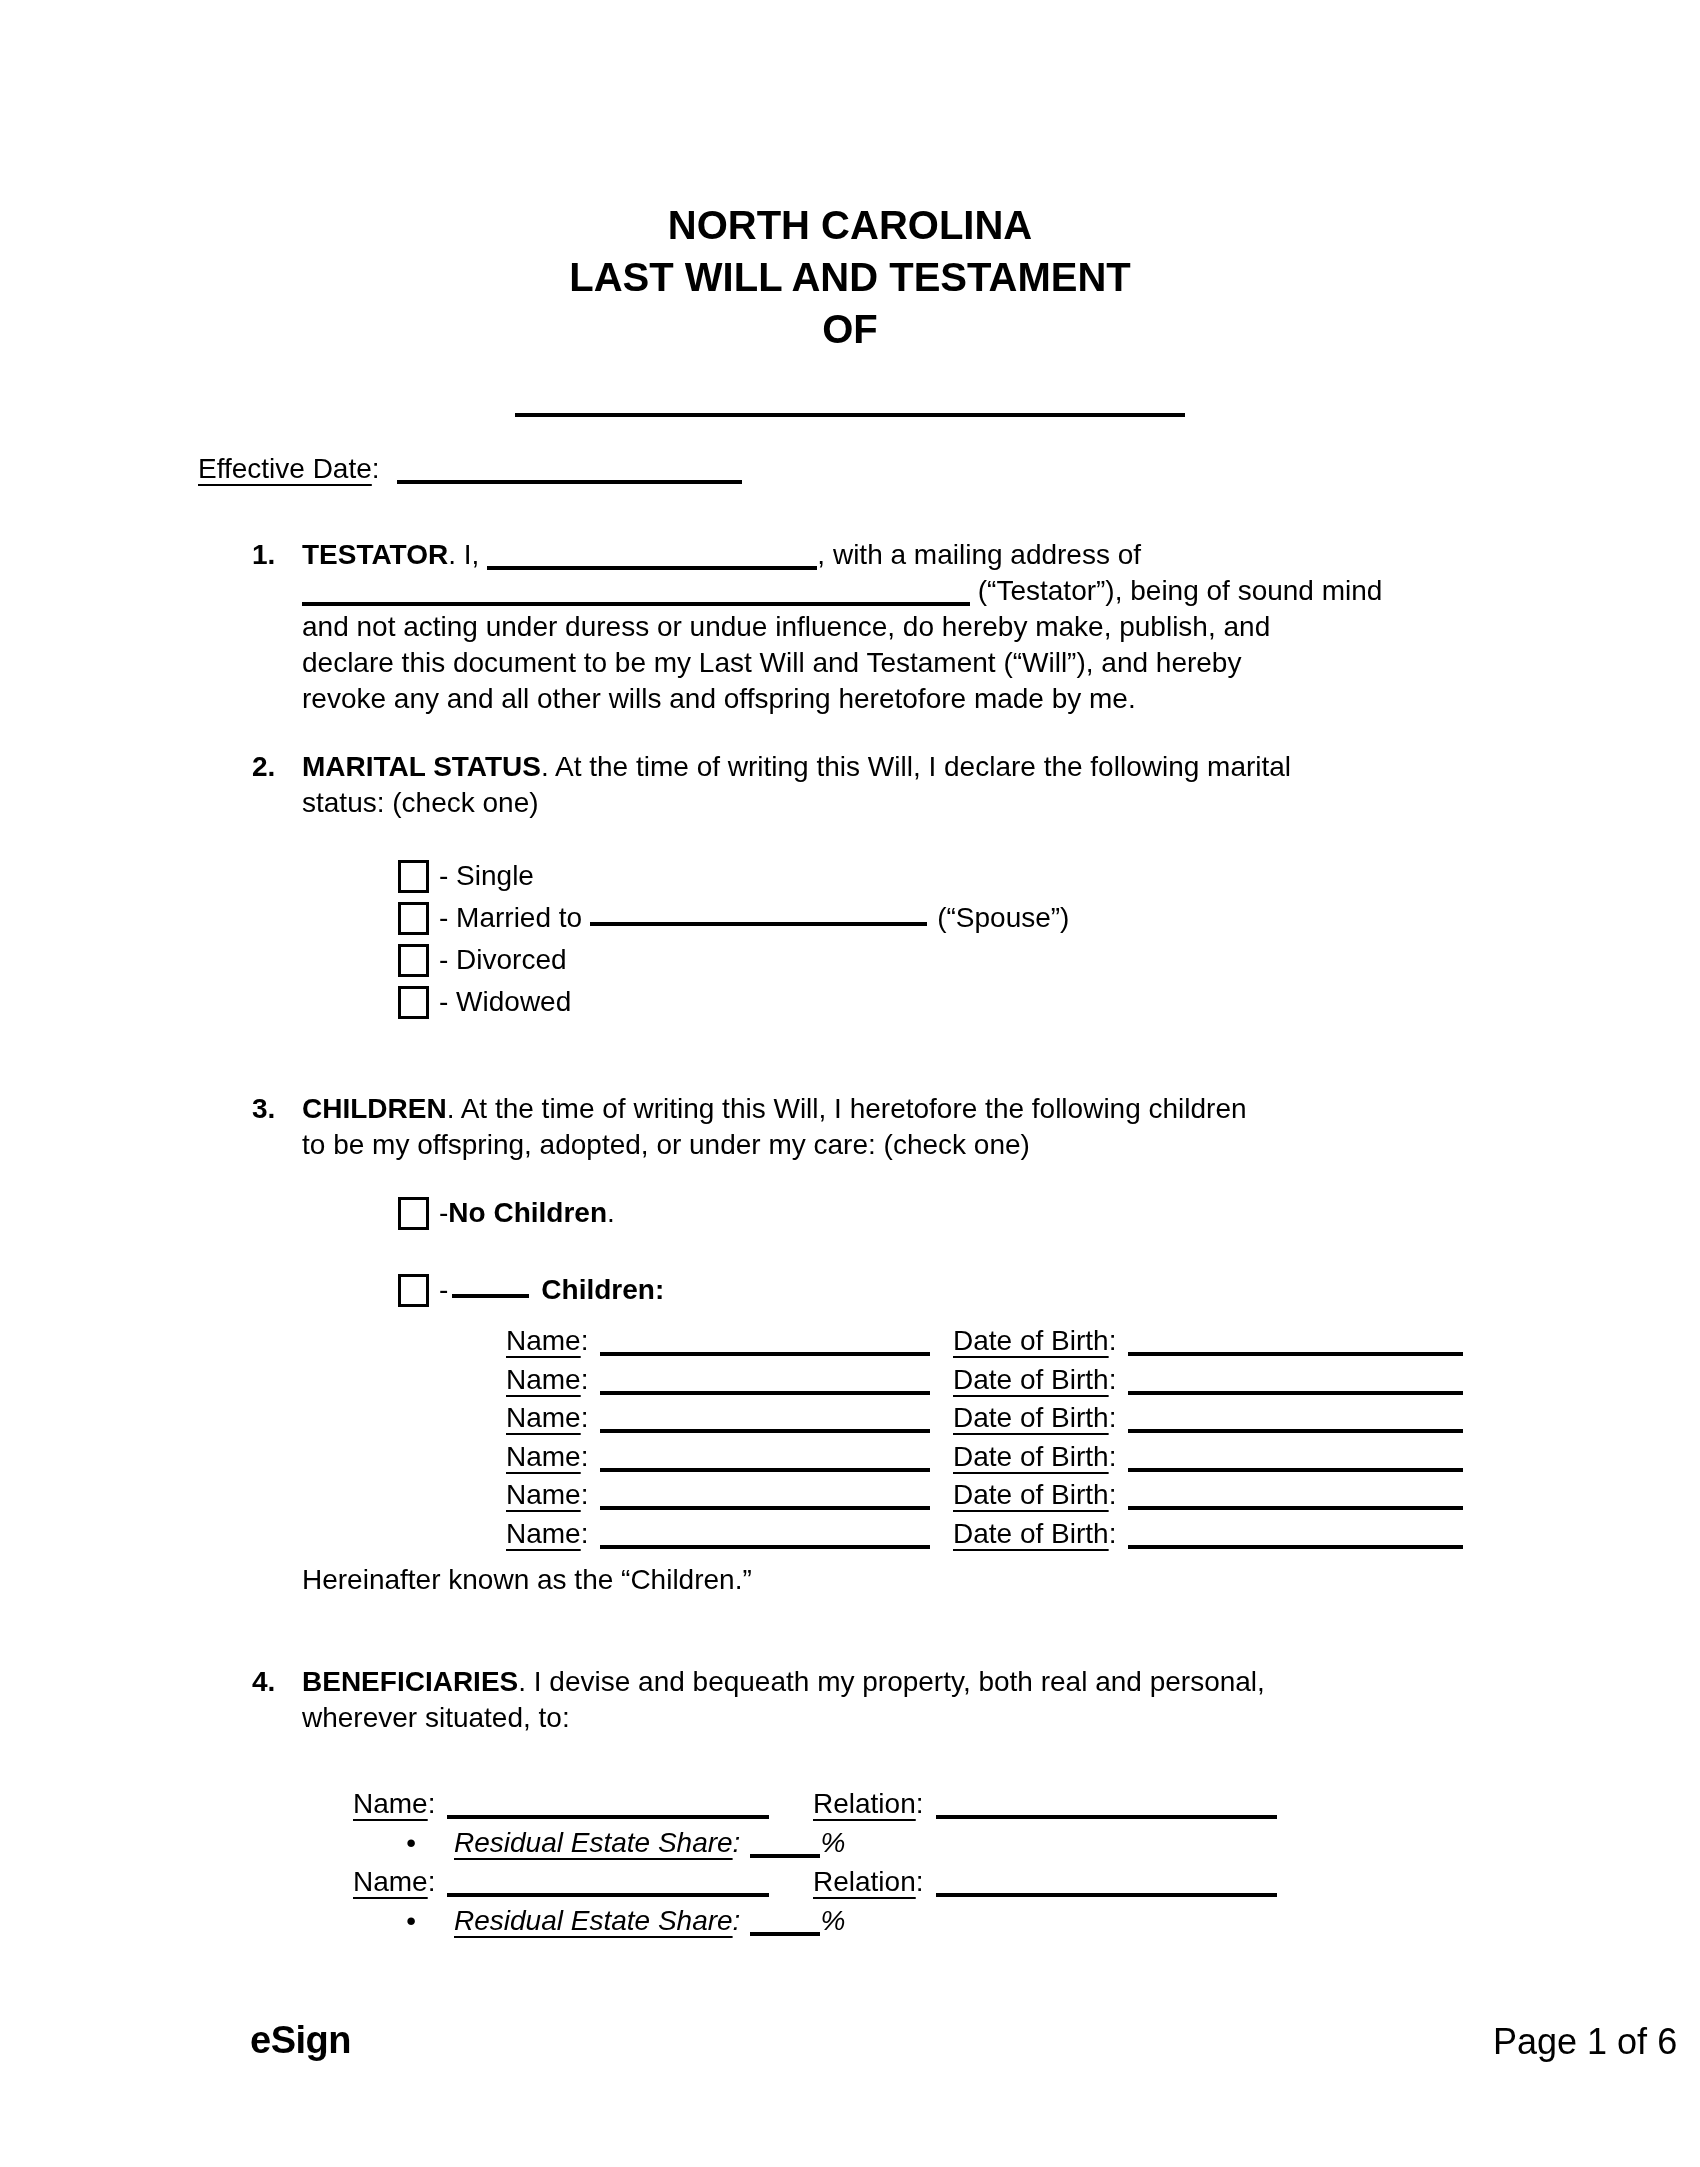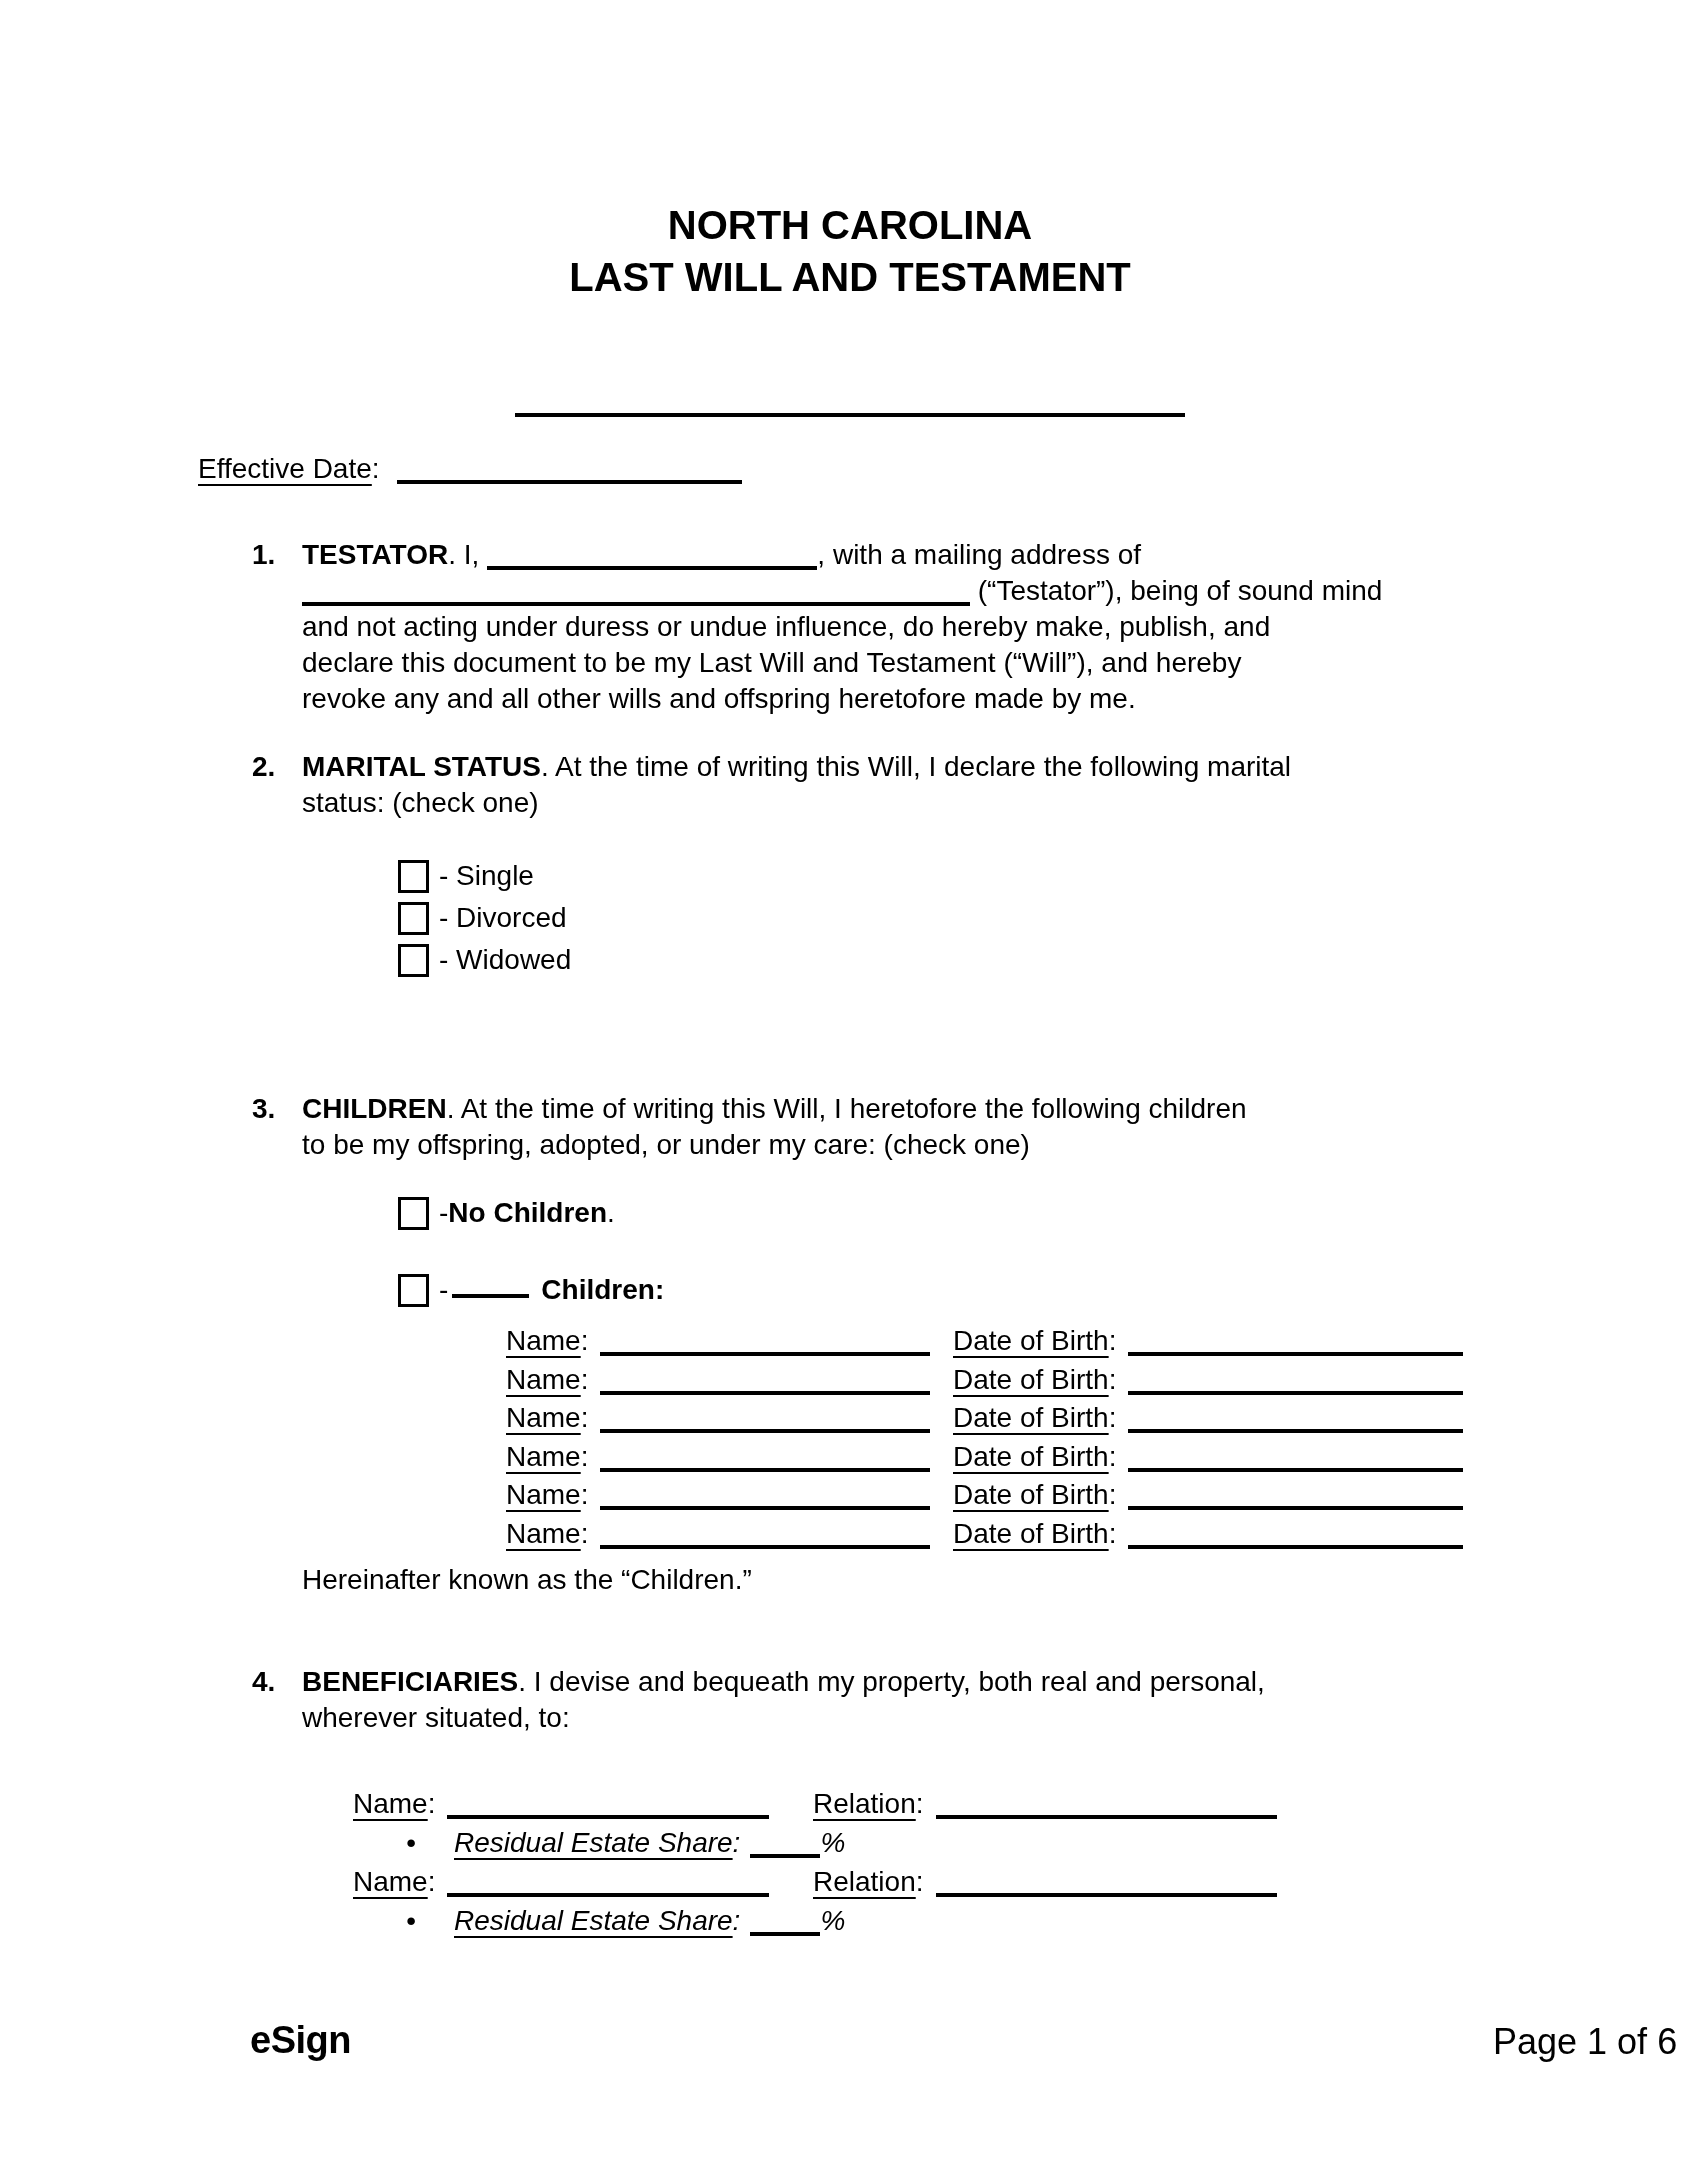--- a/index.html
+++ b/index.html
@@ -30,20 +30,21 @@
   .pagenum{left:1493px;top:2026px;font-size:36px;line-height:32px;}
 </style>
 </head>
 <body>
 
 <div class="page">
 
   <div class="abs title">
     <div>NORTH CAROLINA</div>
     <div>LAST WILL AND TESTAMENT</div>
+    <div>OF</div>
   </div>
 
   <div class="abs" style="left:515px;top:385px;width:670px;height:28px;border-bottom:4px solid #000;"></div>
 
   <div class="abs nowrap" style="left:198px;top:451px;">
     <span class="ul">Effective Date</span><span>:</span>
     <span class="blank" style="width:345px;margin-left:10px;"></span>
   </div>
 
   <div class="abs section" style="top:537px;width:1260px;">
@@ -68,20 +69,26 @@
         <span class="b">MARITAL STATUS</span><span>. At the time of writing this Will, I declare the following marital</span>
       </div>
       <div class="nowrap">status: (check one)</div>
     </div>
   </div>
 
   <div class="abs cbgroup" style="left:398px;top:855px;">
     <div class="cbrow">
       <span class="cb"></span>
       <span>- Single</span>
+    </div>
+    <div class="cbrow">
+      <span class="cb"></span>
+      <span>- Married to</span>
+      <span class="blank" style="width:337px;margin-left:8px;"></span>
+      <span style="margin-left:10px;">(“Spouse”)</span>
     </div>
     <div class="cbrow">
       <span class="cb"></span>
       <span>- Divorced</span>
     </div>
     <div class="cbrow">
       <span class="cb"></span>
       <span>- Widowed</span>
     </div>
   </div>

